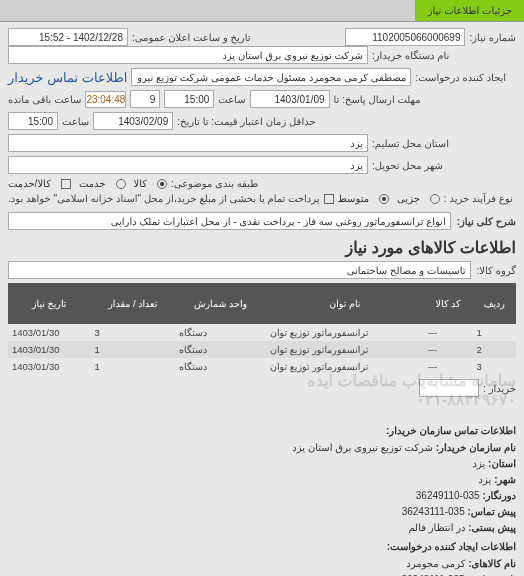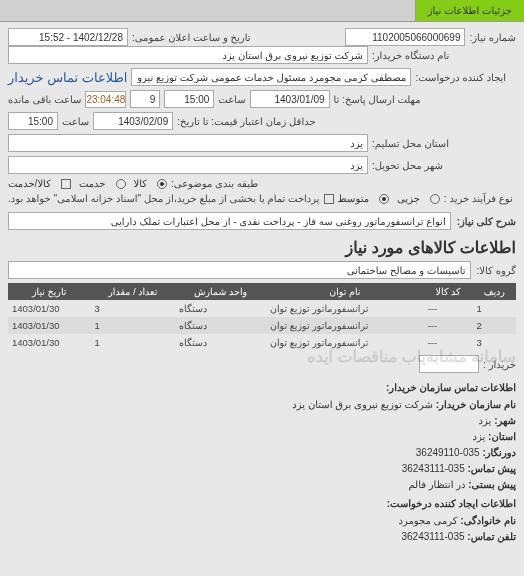--- a/index.html
+++ b/index.html
@@ -106,21 +106,21 @@
   margin-top: 4px;
 }
 table {
   width: 100%;
   border-collapse: collapse;
   font-size: 9.5px;
 }
 th {
   background: #555;
   color: #fff;
-  padding: 3px 4px;
+  padding: 15px 4px;
   text-align: center;
   font-weight: normal;
 }
 td {
   padding: 3px 4px;
   text-align: left;
   color: #444;
 }
 tr.row-alt td {
   background: #dcdcdc;
@@ -312,27 +312,28 @@
     </table>
   </div>
 
   <div class="row" style="justify-content:flex-start;margin-top:4px">
     <span class="label">خریدار :</span>
     <input class="input" style="width: 60px;">
   </div>
 
   <div class="watermark">
     <div>سامانه مشابه‌یاب مناقصات ایده</div>
+    <div>۰۲۱-۸۸۳۴۹۶۷۰</div>
   </div>
 </div>
 
 <div class="info-block">
   <div class="bold">اطلاعات تماس سازمان خریدار:</div>
   <div class="info-line"><span class="k">نام سازمان خریدار:</span> <span>شرکت توزیع نیروی برق استان یزد</span></div>
+  <div class="info-line"><span class="k">استان:</span> <span>یزد</span></div>
   <div class="info-line"><span class="k">شهر:</span> <span>یزد</span></div>
-  <div class="info-line"><span class="k">استان:</span> <span>یزد</span></div>
   <div class="info-line"><span class="k">دورنگار:</span> <span>035-36249110</span></div>
   <div class="info-line"><span class="k">پیش تماس:</span> <span>035-36243111</span></div>
   <div class="info-line"><span class="k">پیش بستی:</span> <span>در انتظار فالم</span></div>
   <div class="bold" style="margin-top:4px">اطلاعات ایجاد کننده درخواست:</div>
-  <div class="info-line"><span class="k">نام خانوادگی:</span> <span>کرمی مجومرد</span></div>
+  <div class="info-line"><span class="k">نام کالاهای:</span> <span>کرمی مجومرد</span></div>
   <div class="info-line"><span class="k">تلفن تماس:</span> <span>035-36243111</span></div>
 </div>
 
 </body></html>

